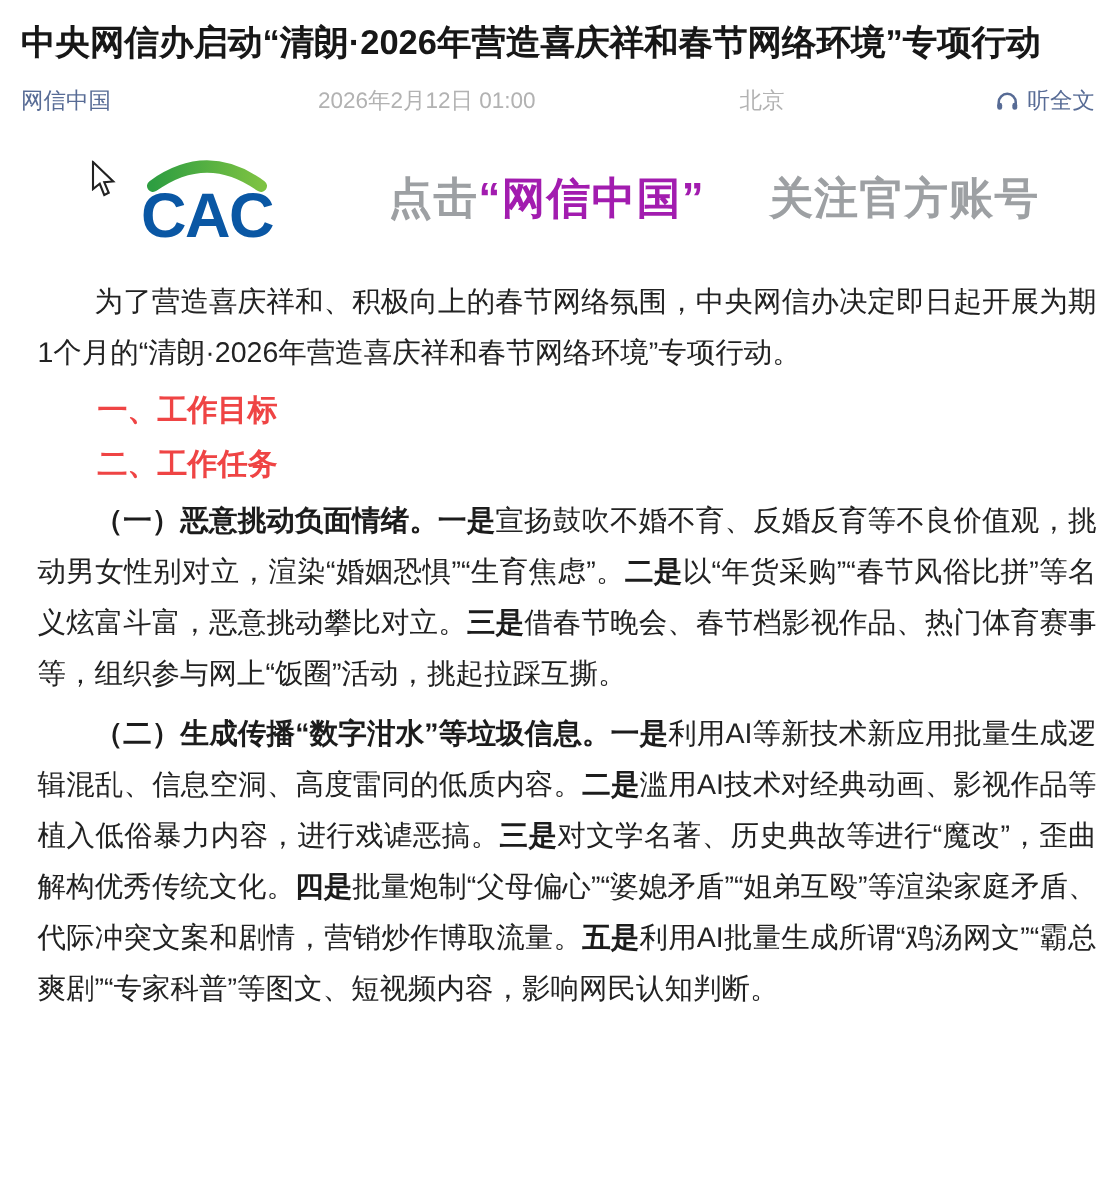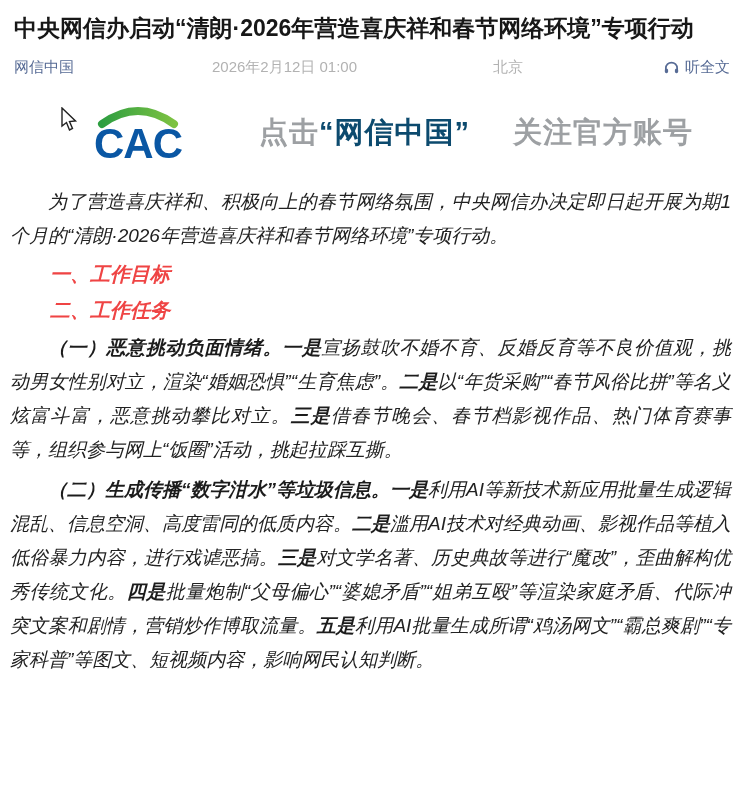--- a/index.html
+++ b/index.html
@@ -42,33 +42,32 @@
   }
   .banner .logo{margin-left:72px;flex:0 0 auto;}
   .banner .slogan{
     margin-left:26px;
     font-size:29px;
     font-weight:800;
     letter-spacing:1px;
     white-space:nowrap;
   }
   .banner .slogan .gray{color:#9da0a3;margin-left:43px;}
-  .banner .slogan .blue{color:#0c4a6e;}
+  .banner .slogan .blue{color:#a21caf;}
   .cursor{
     position:absolute;
     left:46px;top:16px;
     width:18px;height:26px;
     pointer-events:none;
   }
   .content{
-    margin:10px 13px 0 10px;
+    margin:10px 13px 0 25px;
     font-size:19px;
     color:#222222;
     text-align:justify;
-    font-style:italic;
   }
   .content p.para{
     margin:0 0 6px 0;
     text-indent:2em;
     line-height:34px;
   }
   .content p.para strong{font-weight:700;color:#1c1c1c;}
   .content h3.sec{
     margin:4px 0 6px 0;
     text-indent:2em;

